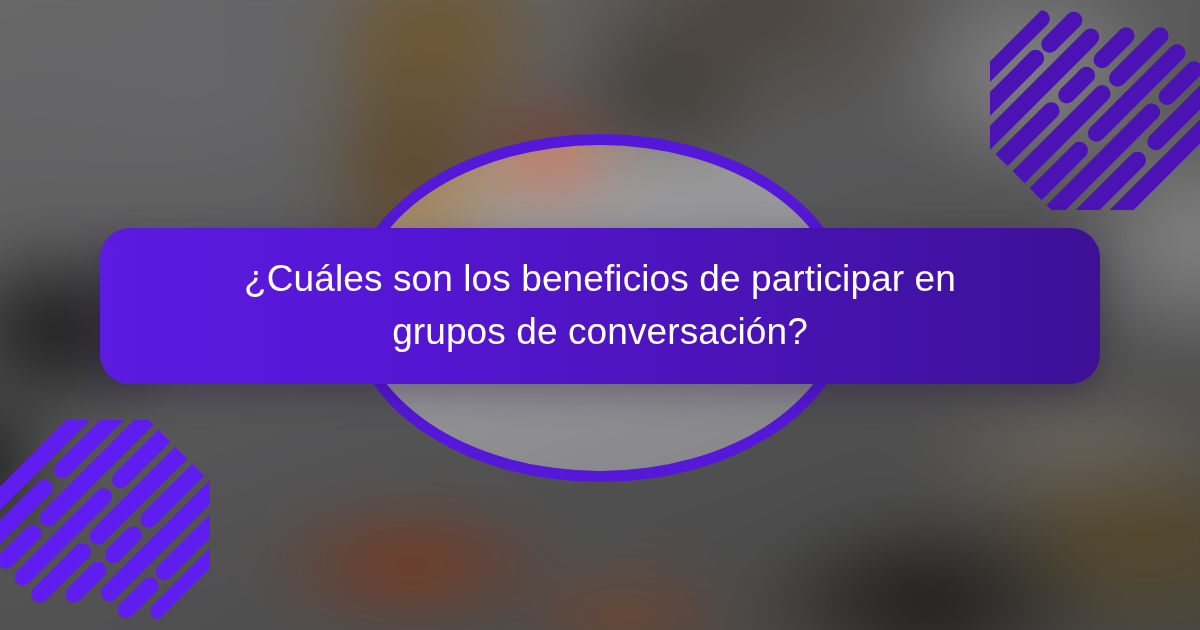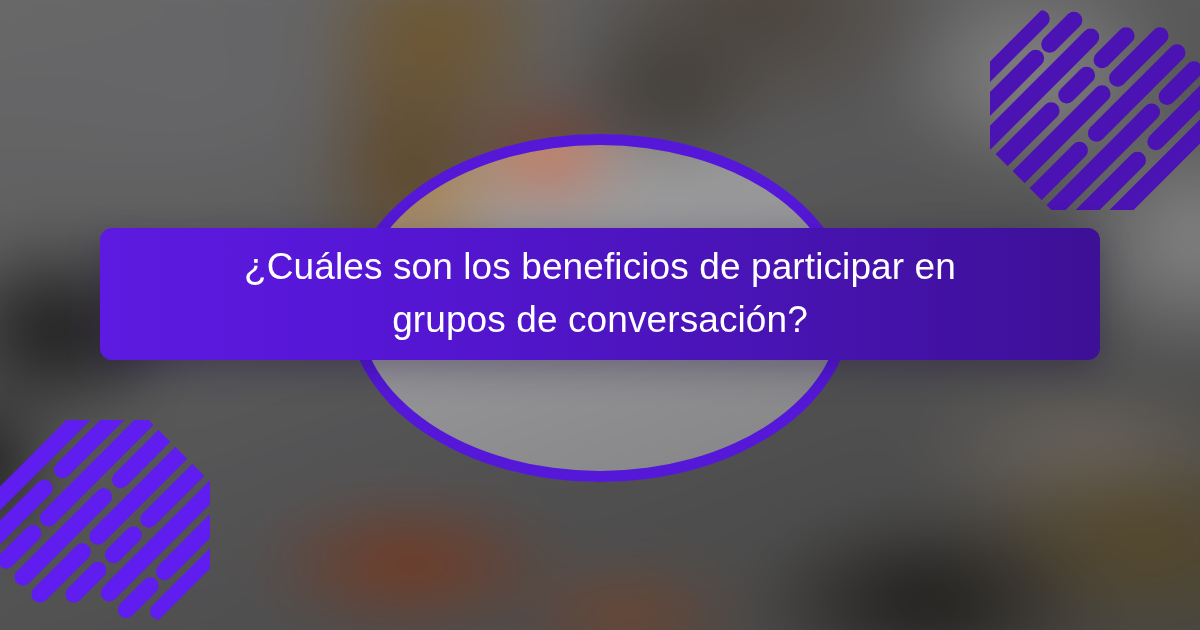--- a/index.html
+++ b/index.html
@@ -73,22 +73,22 @@
   }
   .corner-tr { right: 0; top: 0; }
   .corner-bl { left: 0; bottom: 0; }
 
   
   .q-card {
     position: absolute;
     left: 100px;
     top: 228px;
     width: 1000px;
-    height: 132px;
-    border-radius: 12px;
+    height: 156px;
+    border-radius: 30px;
     background: linear-gradient(90deg, #5D1AE0 0%, #5516D4 30%, #4A14B8 62%, #3D1096 100%);
     display: flex;
     align-items: center;
     justify-content: center;
     box-shadow: 0 10px 34px rgba(20,0,60,0.30);
     box-sizing: border-box;
     padding: 0 58px;
   }
   .q-text {
     color: #ffffff;

